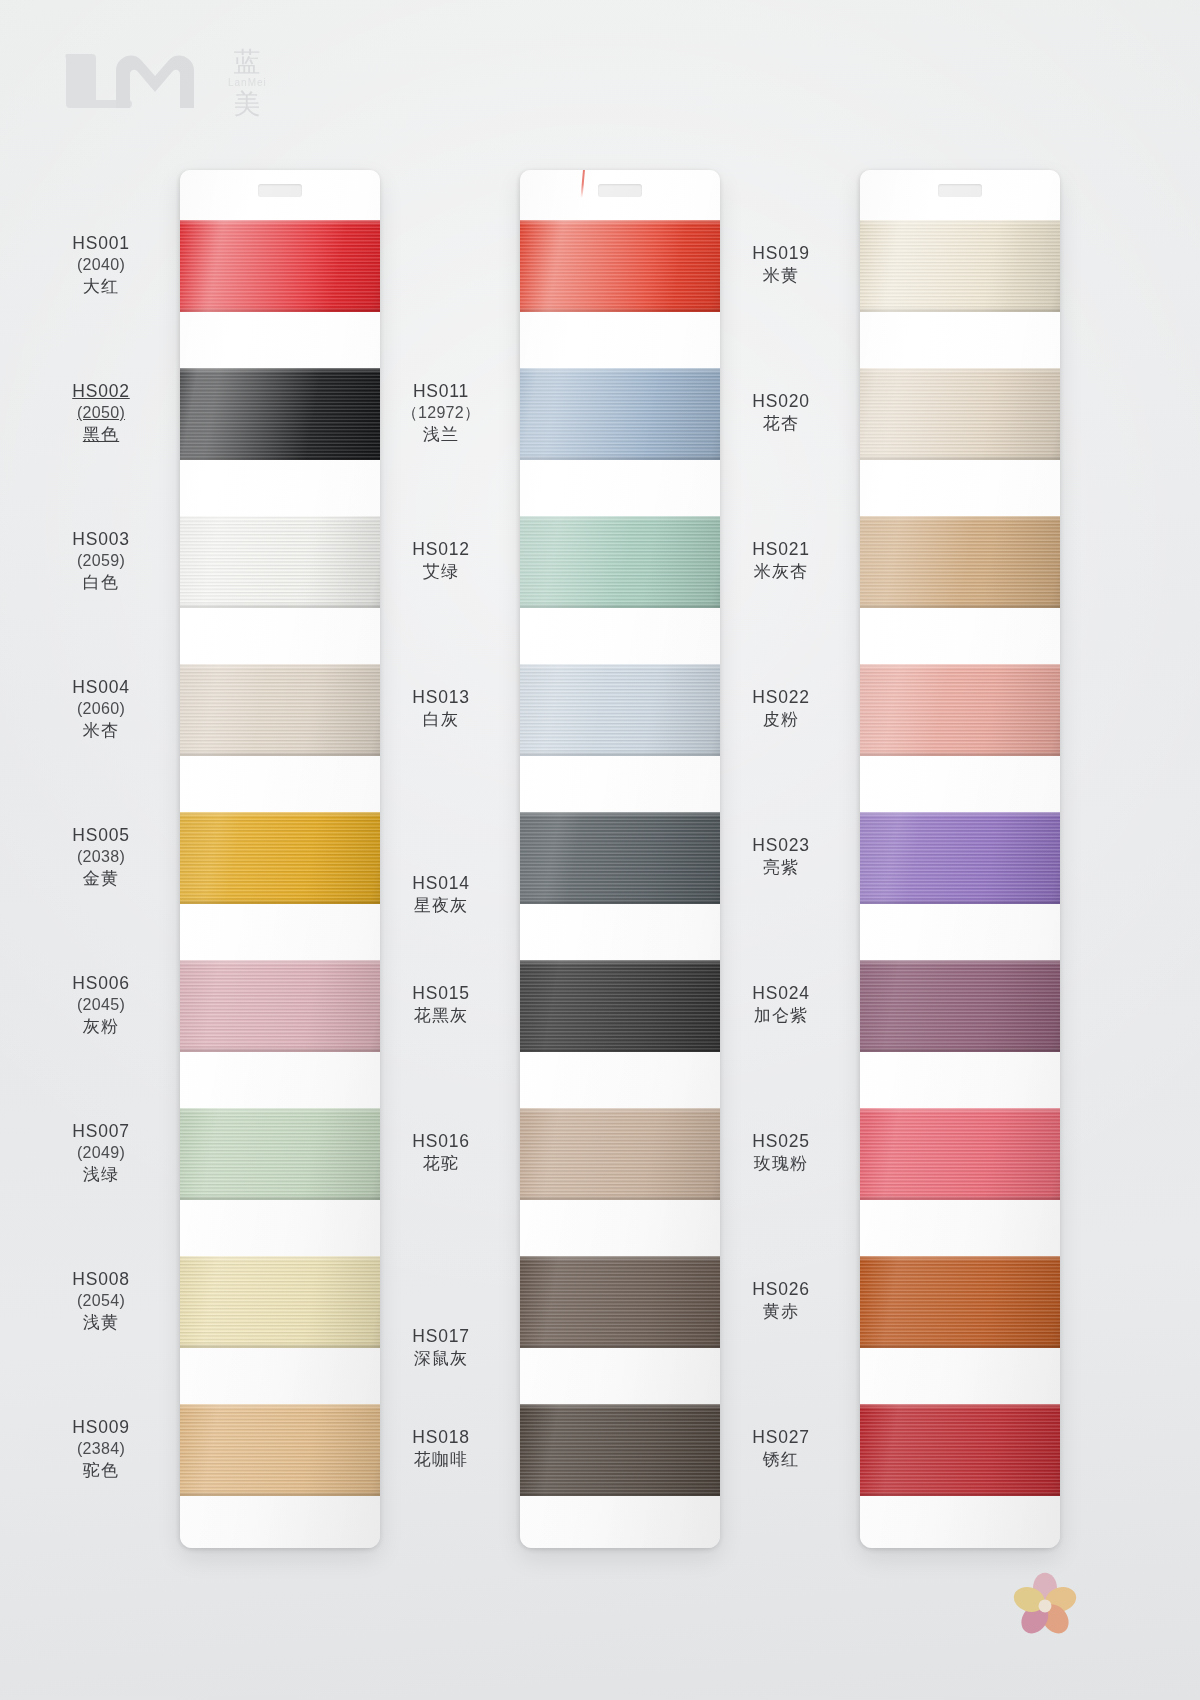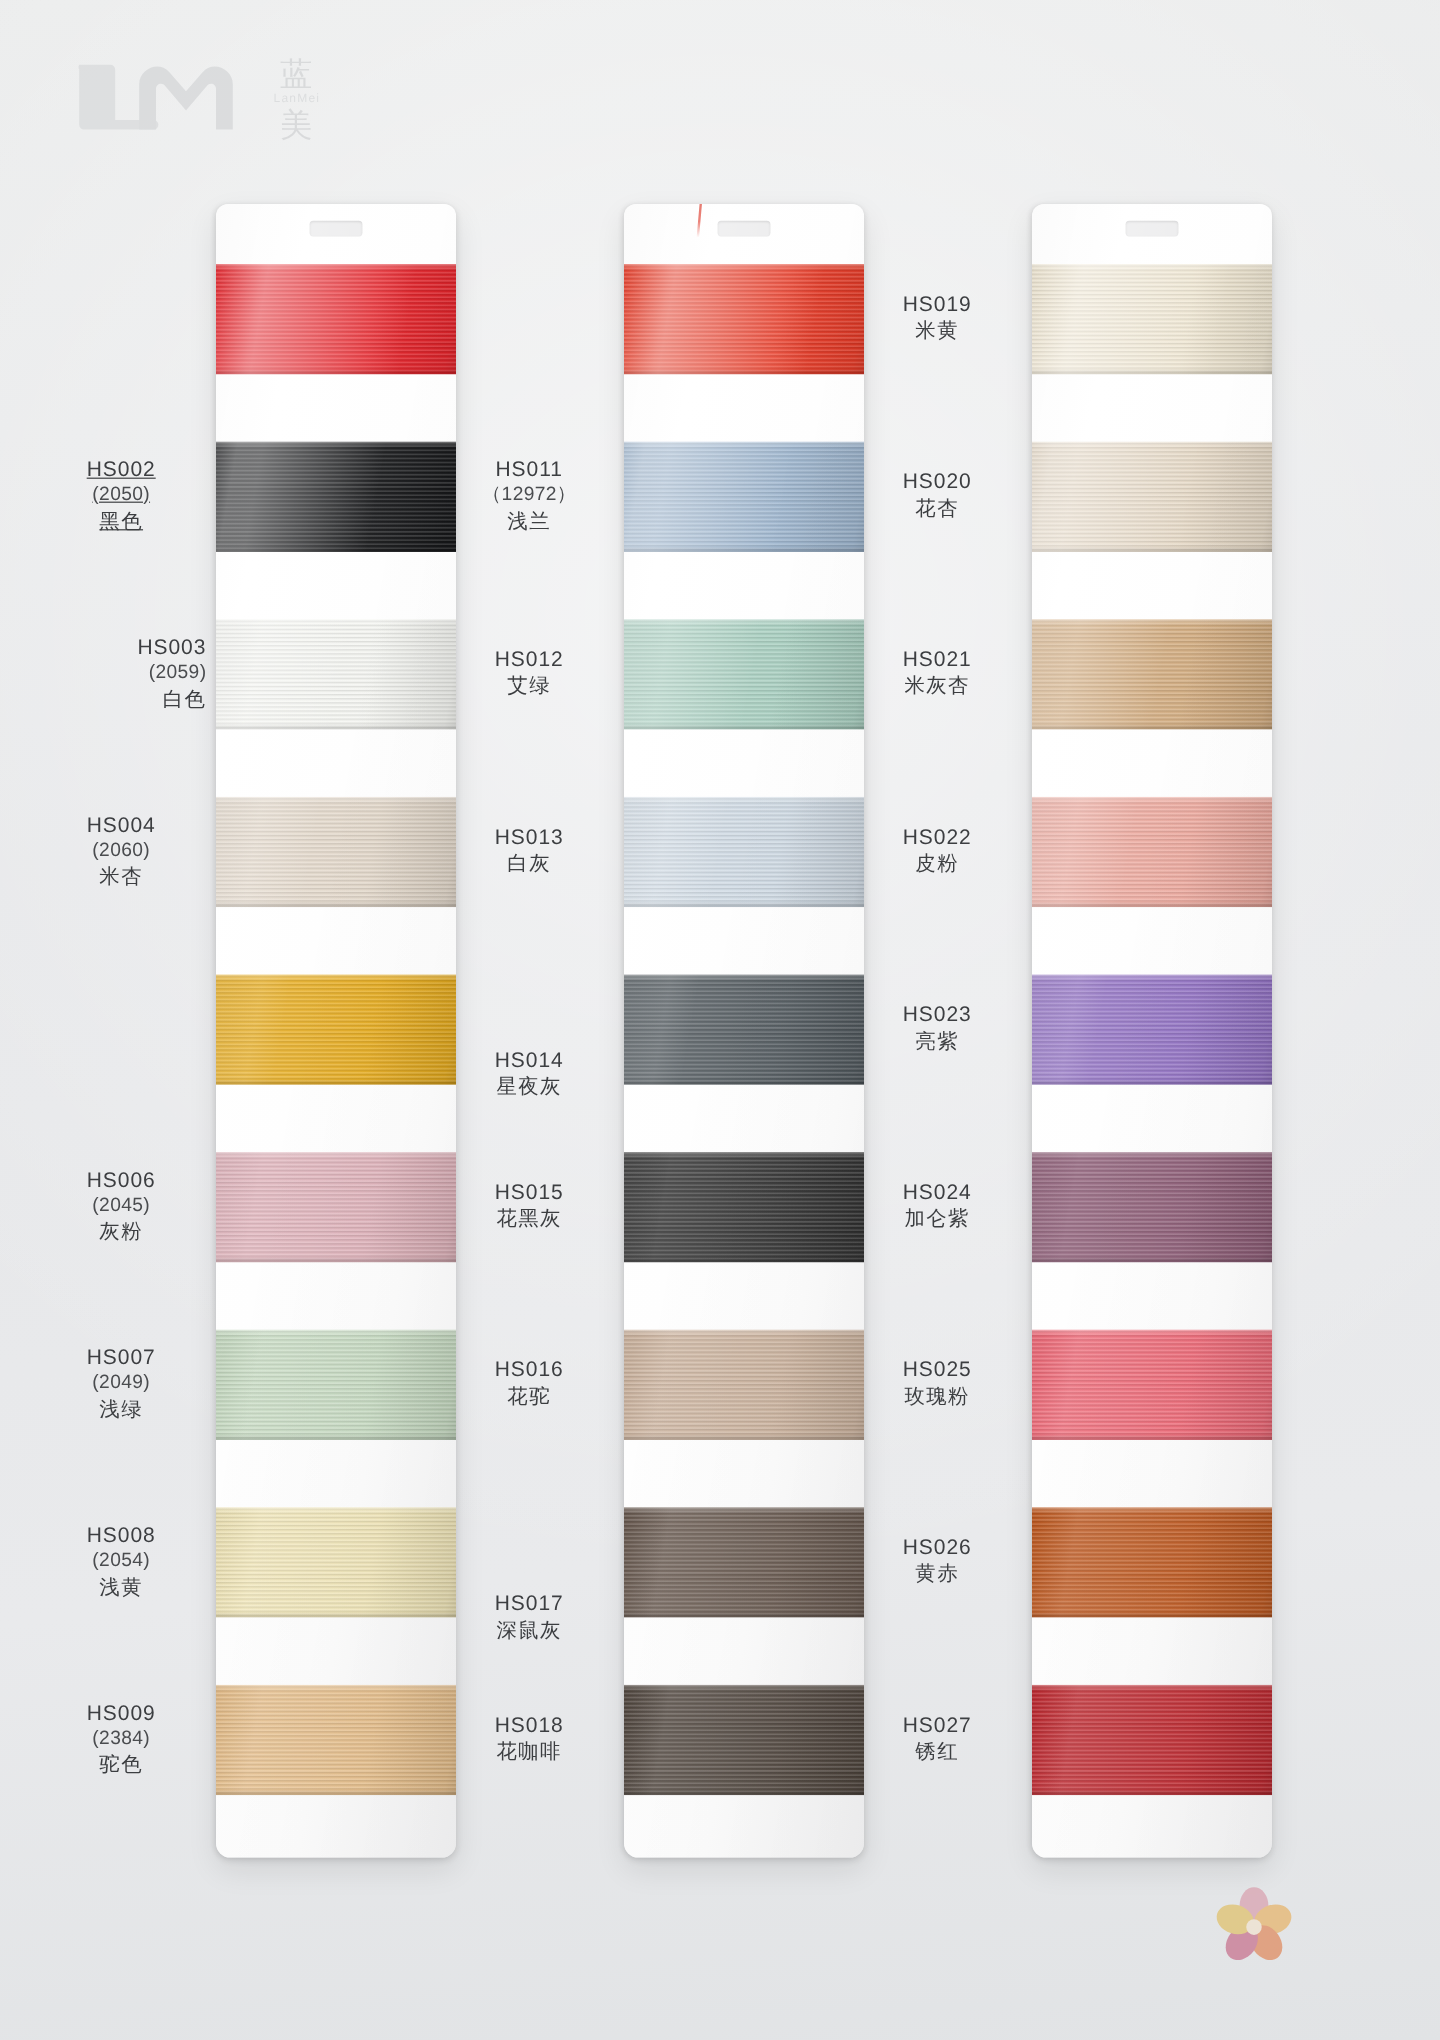--- a/index.html
+++ b/index.html
@@ -325,34 +325,44 @@
             <div class="swatch-edge-top"></div>
             <div class="swatch-edge-bot"></div>
           </div>
           <div class="swatch" style="top: 1234px; height: 92px;">
             <div class="swatch-fill" style="--c: #e8c08c;"></div>
             <div class="swatch-shade"></div>
             <div class="swatch-edge-top"></div>
             <div class="swatch-edge-bot"></div>
           </div>
         </div>
+        <div class="label" style="top: 72px;">
+          <div class="code">HS001</div>
+          <div class="alt">(2040)</div>
+          <div class="cname">大红</div>
+        </div>
         <div class="label" style="top: 220px; text-decoration: underline;">
           <div class="code">HS002</div>
           <div class="alt">(2050)</div>
           <div class="cname">黑色</div>
         </div>
-        <div class="label" style="top: 368px; text-align: right;">
+        <div class="label" style="top: 368px;">
           <div class="code">HS003</div>
           <div class="alt">(2059)</div>
           <div class="cname">白色</div>
         </div>
         <div class="label" style="top: 516px;">
           <div class="code">HS004</div>
           <div class="alt">(2060)</div>
           <div class="cname">米杏</div>
+        </div>
+        <div class="label" style="top: 664px;">
+          <div class="code">HS005</div>
+          <div class="alt">(2038)</div>
+          <div class="cname">金黄</div>
         </div>
         <div class="label" style="top: 812px;">
           <div class="code">HS006</div>
           <div class="alt">(2045)</div>
           <div class="cname">灰粉</div>
         </div>
         <div class="label" style="top: 960px;">
           <div class="code">HS007</div>
           <div class="alt">(2049)</div>
           <div class="cname">浅绿</div>

